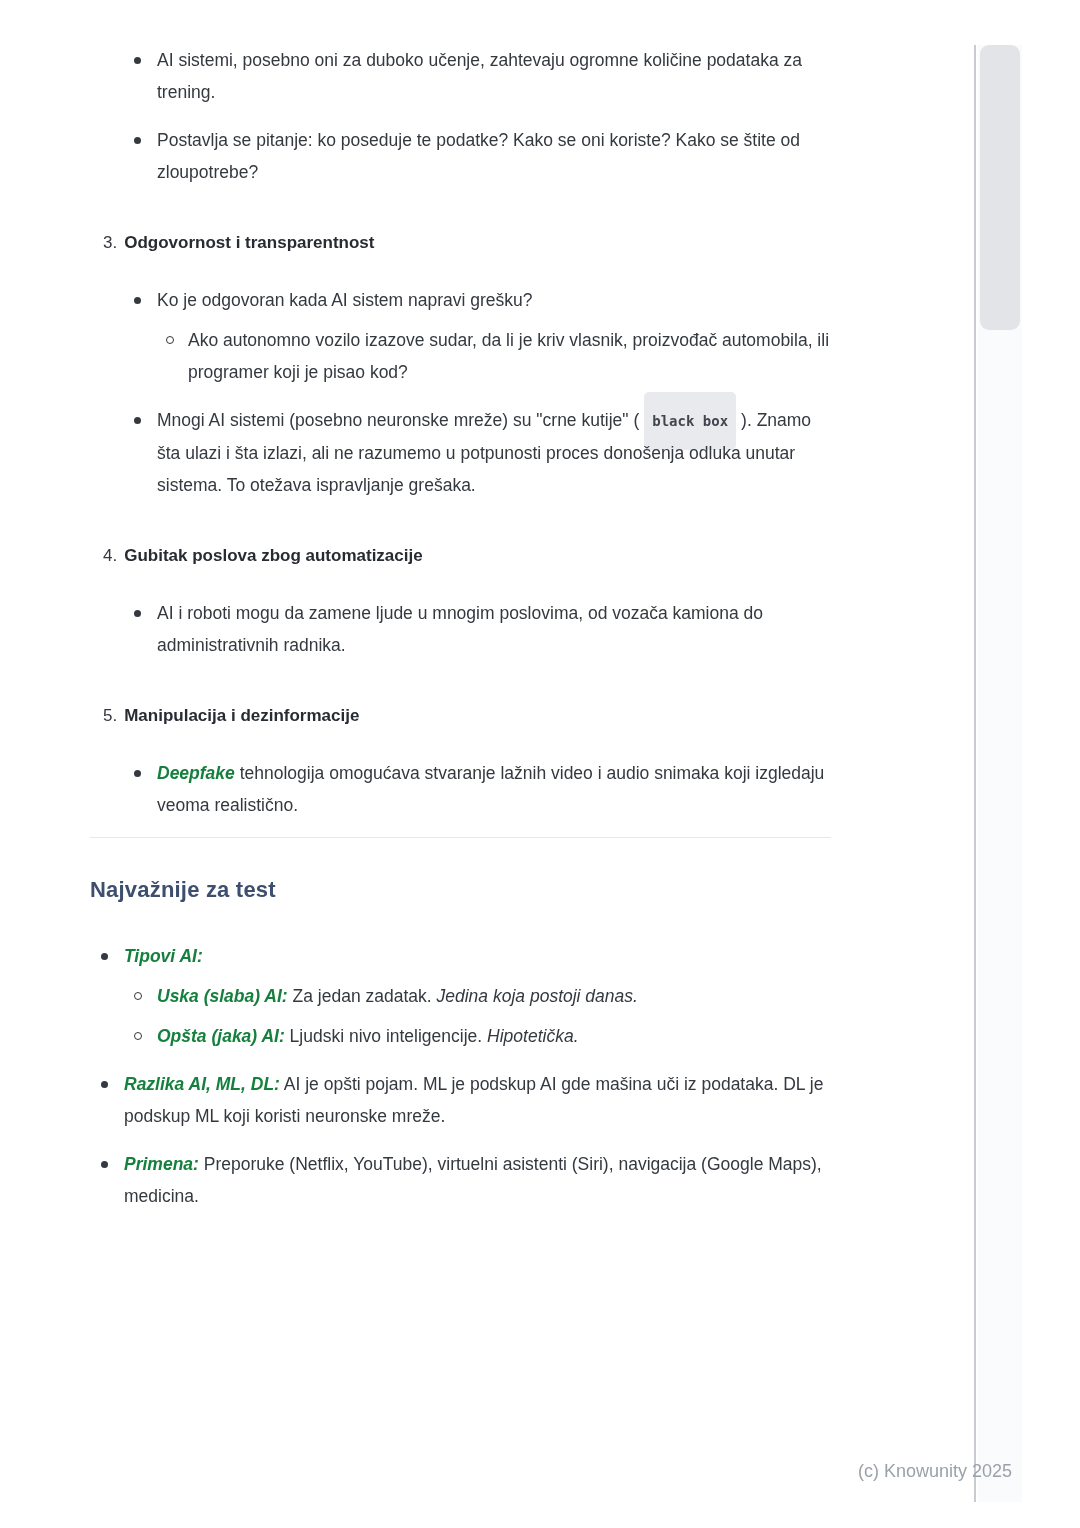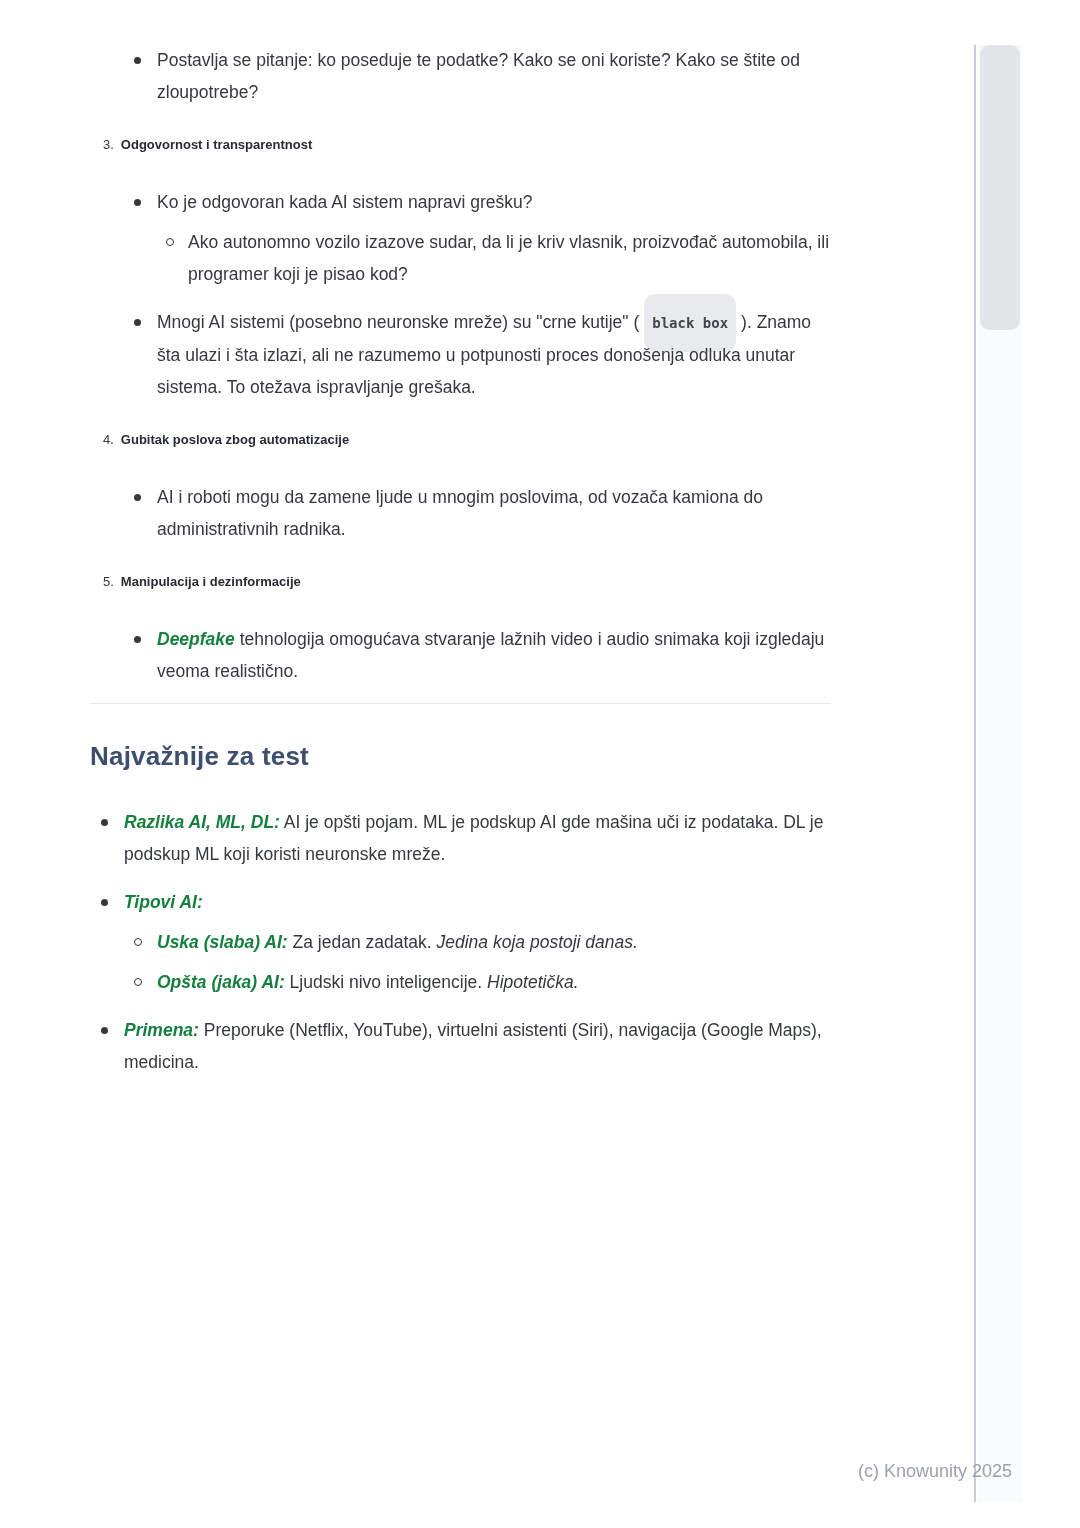--- a/index.html
+++ b/index.html
@@ -33,41 +33,41 @@
   ul.sublist > li { position:relative; padding-left:31px; }
   ul.sublist > li + li { margin-top:8px; }
   ul.sublist > li::before {
     content:""; position:absolute; left:9px; top:12px;
     width:6px; height:6px; border-radius:50%;
     border:1.5px solid #343940; background:transparent;
   }
   ul.sublist2 > li { padding-left:33px; }
   ul.sublist2 > li::before { left:10px; }
 
-  .sec-head { margin:22px 0 26px; padding-left:13px; font-size:13px; line-height:30px; }
+  .sec-head { margin:40px 0 26px; padding-left:13px; font-size:17px; line-height:30px; }
   .sec-num { font-weight:400; margin-right:7px; }
   .sec-title { font-weight:700; color:#272c33; }
 
   .lead { font-weight:700; color:#15803d;font-style:italic; }
   .it { font-style:italic; }
 
   .code {
     font-family:"DejaVu Sans Mono","Liberation Mono",monospace;
     font-size:14px; font-weight:700;
     background:var(--code_bg, #e8eaee);
     color:#41464e;
-    padding:21px 8px; border-radius:11px;
+    padding:21px 8px; border-radius:5px;
     margin:0 5px;
     -webkit-box-decoration-break:clone; box-decoration-break:clone;
   }
 
   .divider { border:none; border-top:1px solid var(--divider, #e7e8ea); margin:0 0 32px 0; }
 
   .summary-heading {
-    font-size:26px; line-height:40px; font-weight:700;
+    font-size:22px; line-height:40px; font-weight:700;
     color:var(--accent, #3d4e6e);
     margin:0 0 30px 0; letter-spacing:0.2px;
   }
 
   
   .page-edge {
     position:absolute; left:974px; top:45px;
     width:2px; height:1457px; background:#c8ccd1;
   }
   .scrollbar-track {
@@ -84,20 +84,23 @@
     font-size:18px; line-height:18px; color:#9ba1a8;
     z-index:3;
   }
 </style>
 </head>
 <body>
 
 <div class="content">
 
   <ul class="blist">
+    <li>
+      <span>AI sistemi, posebno oni za duboko učenje, zahtevaju ogromne količine podataka za trening.</span>
+    </li>
     <li>
       <span>Postavlja se pitanje: ko poseduje te podatke? Kako se oni koriste? Kako se štite od zloupotrebe?</span>
     </li>
   </ul>
 
   <div class="sec-head">
     <span class="sec-num">3.</span><span class="sec-title">Odgovornost i transparentnost</span>
   </div>
   <ul class="blist">
     <li>
@@ -130,32 +133,32 @@
       <span class="lead">Deepfake</span><span> tehnologija omogućava stvaranje lažnih video i audio snimaka koji izgledaju veoma realistično.</span>
     </li>
   </ul>
 
   <hr class="divider">
 
   <h1 class="summary-heading">Najvažnije za test</h1>
 
   <ul class="blist blist2">
     <li>
-      <span class="lead">Razlika AI, ML, DL:</span><span> AI je opšti pojam. ML je podskup AI gde mašina uči iz podataka. DL je podskup ML koji koristi neuronske mreže.</span>
-    </li>
-    <li>
       <span class="lead">Tipovi AI:</span><span></span>
       <ul class="sublist sublist2">
         <li>
           <span class="lead">Uska (slaba) AI:</span><span> Za jedan zadatak. </span><span class="it">Jedina koja postoji danas.</span>
         </li>
         <li>
           <span class="lead">Opšta (jaka) AI:</span><span> Ljudski nivo inteligencije. </span><span class="it">Hipotetička.</span>
         </li>
       </ul>
+    </li>
+    <li>
+      <span class="lead">Razlika AI, ML, DL:</span><span> AI je opšti pojam. ML je podskup AI gde mašina uči iz podataka. DL je podskup ML koji koristi neuronske mreže.</span>
     </li>
     <li>
       <span class="lead">Primena:</span><span> Preporuke (Netflix, YouTube), virtuelni asistenti (Siri), navigacija (Google Maps), medicina.</span>
     </li>
   </ul>
 
 </div>
 
 <div class="page-edge"></div>
 <div class="scrollbar-track">

